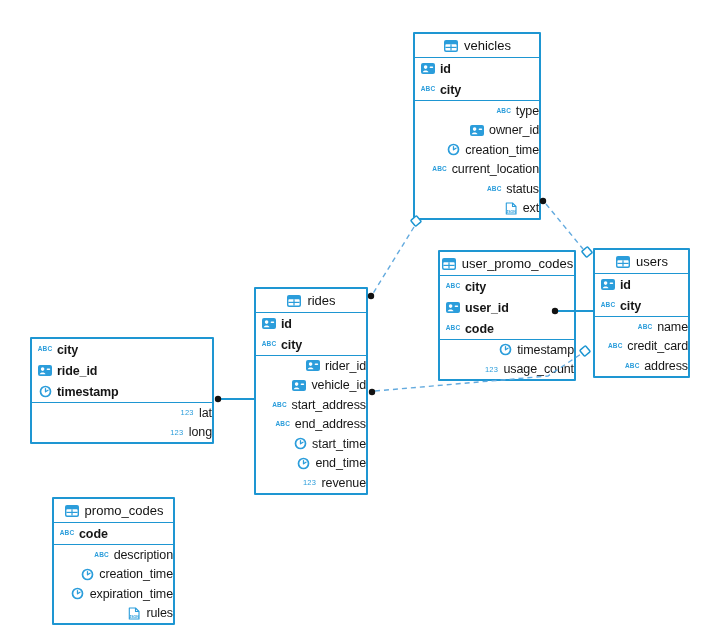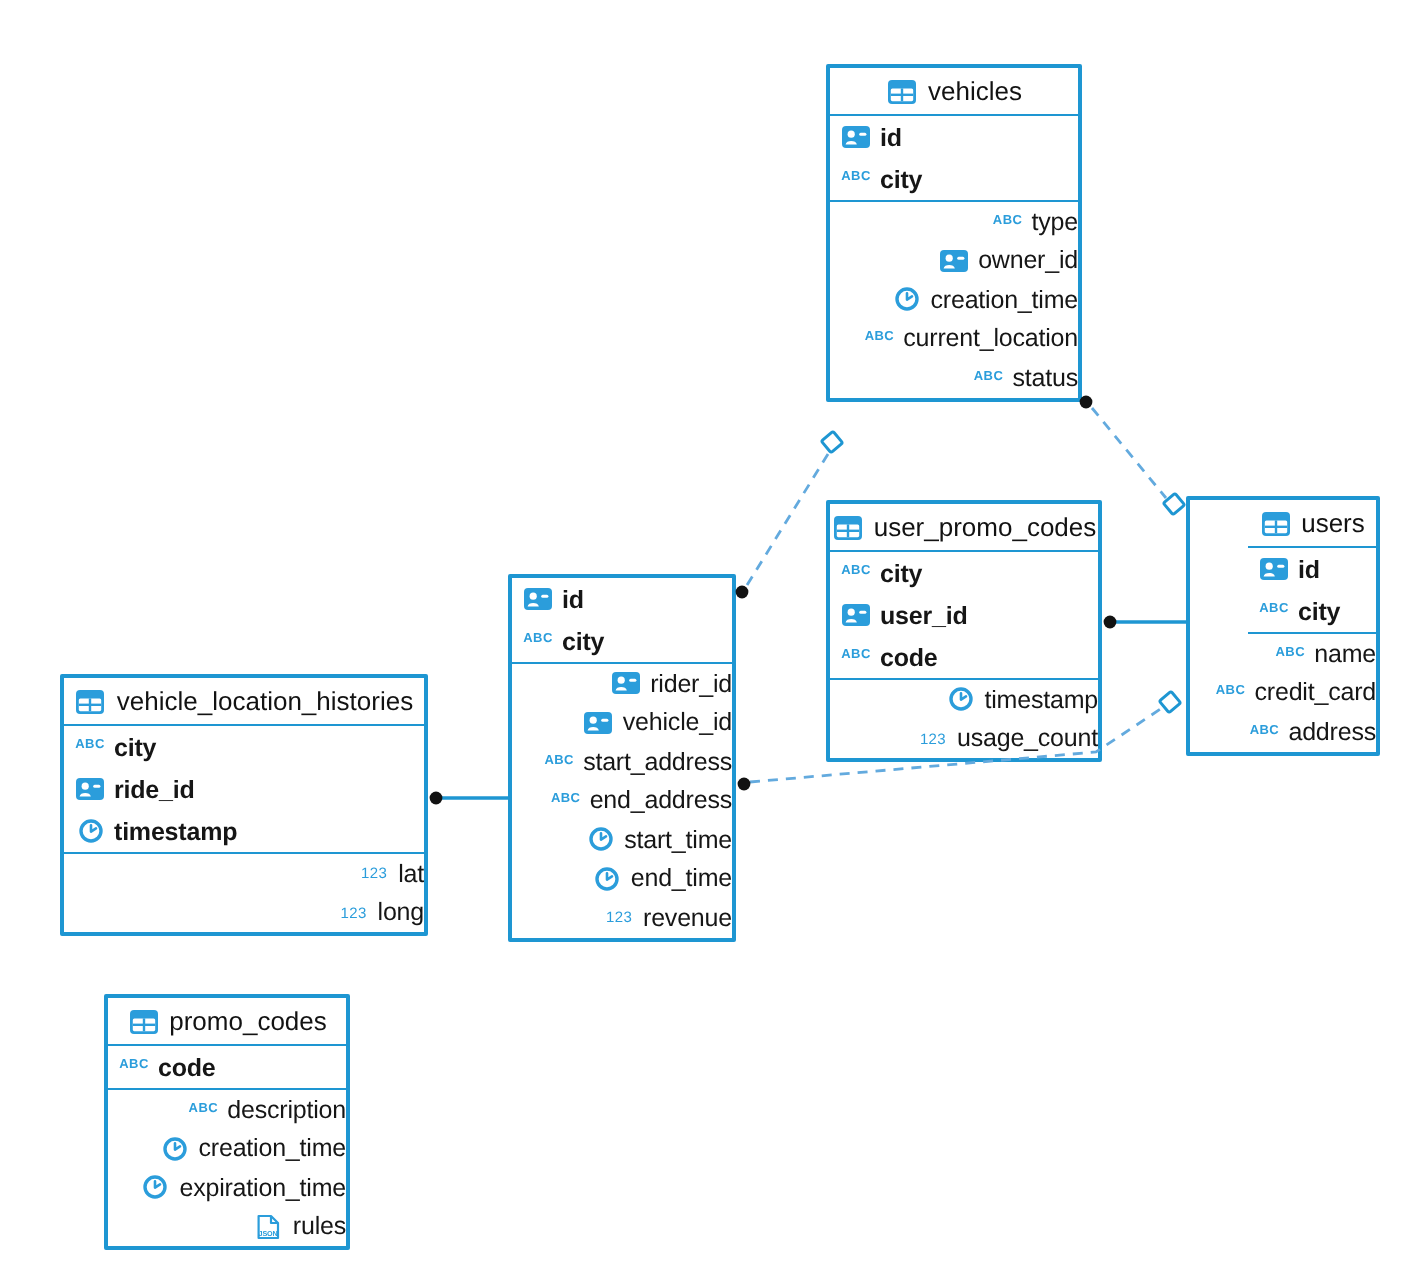--- a/index.html
+++ b/index.html
@@ -124,23 +124,33 @@
             <span class="ticon">ABC</span>
           </span>
           <span>current_location</span>
         </div>
         <div class="row">
           <span class="icn">
             <span class="ticon">ABC</span>
           </span>
           <span>status</span>
         </div>
-      </div>
-    </div>
-    <div class="db-table" style="left: 413px; top: 250px; width: 138px;">
+        <div class="row">
+          <span class="icn">
+            <svg width="12" height="13" viewBox="0 0 12 13">
+              <path d="M1.3 1 h6.2 l3.5 3.5 V12 h-9.7 Z" fill="#fff" stroke="#2b9ddb" stroke-width="1.1" stroke-linejoin="round"></path>
+              <path d="M7.5 1 v3.5 h3.5" fill="none" stroke="#2b9ddb" stroke-width="1.1" stroke-linejoin="round"></path>
+              <text x="6" y="10.8" font-size="3.6" font-weight="bold" text-anchor="middle" fill="#2b9ddb" font-family="Liberation Sans, sans-serif">JSON</text>
+            </svg>
+          </span>
+          <span>ext</span>
+        </div>
+      </div>
+    </div>
+    <div class="db-table" style="left: 438px; top: 250px; width: 138px;">
       <div class="thead">
         <span class="icn">
           <svg width="14" height="12" viewBox="0 0 14 12">
             <rect width="14" height="12" rx="2" fill="#2b9ddb"></rect>
             <rect x="1.4" y="4.2" width="11.2" height="6.4" rx="0.8" fill="#fff"></rect>
             <line x1="7" y1="4.2" x2="7" y2="10.6" stroke="#2b9ddb" stroke-width="1.2"></line>
             <line x1="1.4" y1="7.4" x2="12.6" y2="7.4" stroke="#2b9ddb" stroke-width="1.2"></line>
           </svg>
         </span>
         <span>user_promo_codes</span>
@@ -181,21 +191,21 @@
           <span>timestamp</span>
         </div>
         <div class="row">
           <span class="icn">
             <span class="nicon">123</span>
           </span>
           <span>usage_count</span>
         </div>
       </div>
     </div>
-    <div class="db-table" style="left: 593px; top: 248px; width: 97px; padding-left: 29px;">
+    <div class="db-table" style="left: 593px; top: 248px; width: 97px;">
       <div class="thead">
         <span class="icn">
           <svg width="14" height="12" viewBox="0 0 14 12">
             <rect width="14" height="12" rx="2" fill="#2b9ddb"></rect>
             <rect x="1.4" y="4.2" width="11.2" height="6.4" rx="0.8" fill="#fff"></rect>
             <line x1="7" y1="4.2" x2="7" y2="10.6" stroke="#2b9ddb" stroke-width="1.2"></line>
             <line x1="1.4" y1="7.4" x2="12.6" y2="7.4" stroke="#2b9ddb" stroke-width="1.2"></line>
           </svg>
         </span>
         <span>users</span>
@@ -234,112 +244,112 @@
         </div>
         <div class="row">
           <span class="icn">
             <span class="ticon">ABC</span>
           </span>
           <span>address</span>
         </div>
       </div>
     </div>
     <div class="db-table" style="left: 254px; top: 287px; width: 114px;">
-      <div class="sect keys">
-        <div class="row">
-          <span class="icn">
-            <svg width="14" height="11" viewBox="0 0 14 11">
-              <rect width="14" height="11" rx="2" fill="#2b9ddb"></rect>
-              <circle cx="4.6" cy="4.1" r="1.8" fill="#fff"></circle>
-              <path d="M1.8 9.2 C2 6.9 7.2 6.9 7.4 9.2 Z" fill="#fff"></path>
-              <rect x="8.6" y="3.4" width="3.6" height="1.5" rx="0.75" fill="#fff"></rect>
-            </svg>
-          </span>
-          <span>id</span>
-        </div>
-        <div class="row">
-          <span class="icn">
-            <span class="ticon">ABC</span>
-          </span>
-          <span>city</span>
-        </div>
-      </div>
-      <div class="sect fields">
-        <div class="row">
-          <span class="icn">
-            <svg width="14" height="11" viewBox="0 0 14 11">
-              <rect width="14" height="11" rx="2" fill="#2b9ddb"></rect>
-              <circle cx="4.6" cy="4.1" r="1.8" fill="#fff"></circle>
-              <path d="M1.8 9.2 C2 6.9 7.2 6.9 7.4 9.2 Z" fill="#fff"></path>
-              <rect x="8.6" y="3.4" width="3.6" height="1.5" rx="0.75" fill="#fff"></rect>
-            </svg>
-          </span>
-          <span>rider_id</span>
-        </div>
-        <div class="row">
-          <span class="icn">
-            <svg width="14" height="11" viewBox="0 0 14 11">
-              <rect width="14" height="11" rx="2" fill="#2b9ddb"></rect>
-              <circle cx="4.6" cy="4.1" r="1.8" fill="#fff"></circle>
-              <path d="M1.8 9.2 C2 6.9 7.2 6.9 7.4 9.2 Z" fill="#fff"></path>
-              <rect x="8.6" y="3.4" width="3.6" height="1.5" rx="0.75" fill="#fff"></rect>
-            </svg>
-          </span>
-          <span>vehicle_id</span>
-        </div>
-        <div class="row">
-          <span class="icn">
-            <span class="ticon">ABC</span>
-          </span>
-          <span>start_address</span>
-        </div>
-        <div class="row">
-          <span class="icn">
-            <span class="ticon">ABC</span>
-          </span>
-          <span>end_address</span>
-        </div>
-        <div class="row">
-          <span class="icn">
-            <svg width="13" height="13" viewBox="0 0 13 13">
-              <circle cx="6.5" cy="6.5" r="5" fill="none" stroke="#2b9ddb" stroke-width="1.7"></circle>
-              <path d="M6.5 6.8 L6.5 3.6 M6.5 6.8 L9 5.2" fill="none" stroke="#2b9ddb" stroke-width="1.3" stroke-linecap="round"></path>
-            </svg>
-          </span>
-          <span>start_time</span>
-        </div>
-        <div class="row">
-          <span class="icn">
-            <svg width="13" height="13" viewBox="0 0 13 13">
-              <circle cx="6.5" cy="6.5" r="5" fill="none" stroke="#2b9ddb" stroke-width="1.7"></circle>
-              <path d="M6.5 6.8 L6.5 3.6 M6.5 6.8 L9 5.2" fill="none" stroke="#2b9ddb" stroke-width="1.3" stroke-linecap="round"></path>
-            </svg>
-          </span>
-          <span>end_time</span>
-        </div>
-        <div class="row">
-          <span class="icn">
-            <span class="nicon">123</span>
-          </span>
-          <span>revenue</span>
-        </div>
-      </div>
-    </div>
-    <div class="db-table" style="left: 30px; top: 337px; width: 184px;">
       <div class="thead">
         <span class="icn">
           <svg width="14" height="12" viewBox="0 0 14 12">
             <rect width="14" height="12" rx="2" fill="#2b9ddb"></rect>
             <rect x="1.4" y="4.2" width="11.2" height="6.4" rx="0.8" fill="#fff"></rect>
             <line x1="7" y1="4.2" x2="7" y2="10.6" stroke="#2b9ddb" stroke-width="1.2"></line>
             <line x1="1.4" y1="7.4" x2="12.6" y2="7.4" stroke="#2b9ddb" stroke-width="1.2"></line>
           </svg>
         </span>
-        <span>vehicle_location_histories</span>
-      </div>
+        <span>rides</span>
+      </div>
+      <div class="sect keys">
+        <div class="row">
+          <span class="icn">
+            <svg width="14" height="11" viewBox="0 0 14 11">
+              <rect width="14" height="11" rx="2" fill="#2b9ddb"></rect>
+              <circle cx="4.6" cy="4.1" r="1.8" fill="#fff"></circle>
+              <path d="M1.8 9.2 C2 6.9 7.2 6.9 7.4 9.2 Z" fill="#fff"></path>
+              <rect x="8.6" y="3.4" width="3.6" height="1.5" rx="0.75" fill="#fff"></rect>
+            </svg>
+          </span>
+          <span>id</span>
+        </div>
+        <div class="row">
+          <span class="icn">
+            <span class="ticon">ABC</span>
+          </span>
+          <span>city</span>
+        </div>
+      </div>
+      <div class="sect fields">
+        <div class="row">
+          <span class="icn">
+            <svg width="14" height="11" viewBox="0 0 14 11">
+              <rect width="14" height="11" rx="2" fill="#2b9ddb"></rect>
+              <circle cx="4.6" cy="4.1" r="1.8" fill="#fff"></circle>
+              <path d="M1.8 9.2 C2 6.9 7.2 6.9 7.4 9.2 Z" fill="#fff"></path>
+              <rect x="8.6" y="3.4" width="3.6" height="1.5" rx="0.75" fill="#fff"></rect>
+            </svg>
+          </span>
+          <span>rider_id</span>
+        </div>
+        <div class="row">
+          <span class="icn">
+            <svg width="14" height="11" viewBox="0 0 14 11">
+              <rect width="14" height="11" rx="2" fill="#2b9ddb"></rect>
+              <circle cx="4.6" cy="4.1" r="1.8" fill="#fff"></circle>
+              <path d="M1.8 9.2 C2 6.9 7.2 6.9 7.4 9.2 Z" fill="#fff"></path>
+              <rect x="8.6" y="3.4" width="3.6" height="1.5" rx="0.75" fill="#fff"></rect>
+            </svg>
+          </span>
+          <span>vehicle_id</span>
+        </div>
+        <div class="row">
+          <span class="icn">
+            <span class="ticon">ABC</span>
+          </span>
+          <span>start_address</span>
+        </div>
+        <div class="row">
+          <span class="icn">
+            <span class="ticon">ABC</span>
+          </span>
+          <span>end_address</span>
+        </div>
+        <div class="row">
+          <span class="icn">
+            <svg width="13" height="13" viewBox="0 0 13 13">
+              <circle cx="6.5" cy="6.5" r="5" fill="none" stroke="#2b9ddb" stroke-width="1.7"></circle>
+              <path d="M6.5 6.8 L6.5 3.6 M6.5 6.8 L9 5.2" fill="none" stroke="#2b9ddb" stroke-width="1.3" stroke-linecap="round"></path>
+            </svg>
+          </span>
+          <span>start_time</span>
+        </div>
+        <div class="row">
+          <span class="icn">
+            <svg width="13" height="13" viewBox="0 0 13 13">
+              <circle cx="6.5" cy="6.5" r="5" fill="none" stroke="#2b9ddb" stroke-width="1.7"></circle>
+              <path d="M6.5 6.8 L6.5 3.6 M6.5 6.8 L9 5.2" fill="none" stroke="#2b9ddb" stroke-width="1.3" stroke-linecap="round"></path>
+            </svg>
+          </span>
+          <span>end_time</span>
+        </div>
+        <div class="row">
+          <span class="icn">
+            <span class="nicon">123</span>
+          </span>
+          <span>revenue</span>
+        </div>
+      </div>
+    </div>
+    <div class="db-table" style="left: 30px; top: 337px; width: 184px;">
       <div class="sect keys">
         <div class="row">
           <span class="icn">
             <span class="ticon">ABC</span>
           </span>
           <span>city</span>
         </div>
         <div class="row">
           <span class="icn">
             <svg width="14" height="11" viewBox="0 0 14 11">

